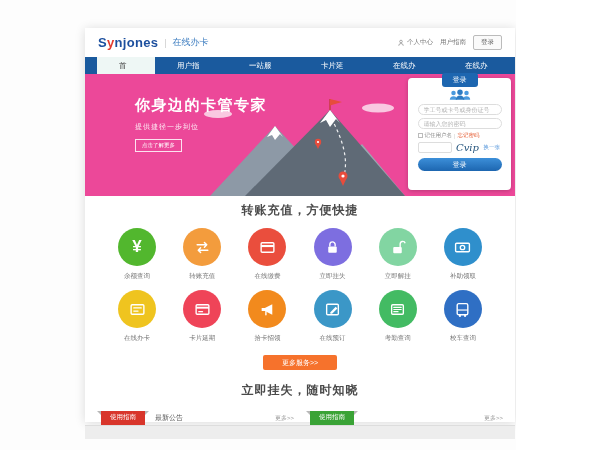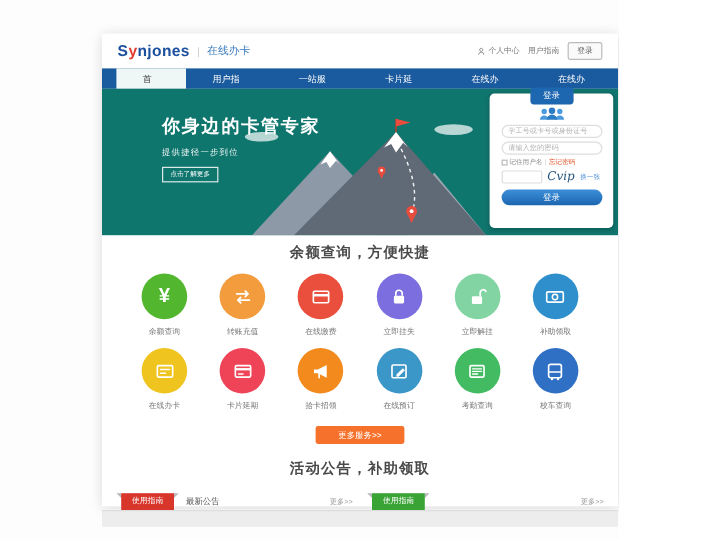--- a/index.html
+++ b/index.html
@@ -18,21 +18,21 @@
   .hdr-link{cursor:pointer;display:flex;align-items:center;gap:2px;}
   .btn-outline{border:1px solid #bbb;border-radius:2px;background:#fafafa;color:#555;
                font-size:6.5px;padding:2px 7px;cursor:pointer;}
 
   
   .nav{height:17px;background:#1a5a9e;display:flex;padding-left:12px;}
   .nav-item{padding:0 22px;line-height:17px;font-size:7.5px;color:#fff;cursor:pointer;}
   .nav-item.active{background:#eef7f5;color:#3a3a3a;}
 
   
-  .hero{position:relative;height:122px;background:#0f766e;}
+  .hero{position:relative;height:122px;background:#ec4899;}
   .hero-text{position:absolute;left:50px;top:22px;z-index:2;}
   .hero-title{font-size:15px;font-weight:bold;color:#fff;letter-spacing:1.5px;}
   .hero-sub{font-size:7px;color:rgba(255,255,255,.92);margin-top:7px;letter-spacing:1px;}
   .hero-cta{display:inline-block;margin-top:7px;border:1px solid rgba(255,255,255,.85);
             color:#fff;font-size:5.5px;padding:2px 6px;cursor:pointer;background:transparent;}
   .mountains{position:absolute;left:105px;bottom:0;width:215px;height:100px;}
 
   
   .login-card{position:absolute;right:4px;top:4px;width:103px;height:112px;background:#fff;
               border-radius:4px;box-shadow:0 1px 4px rgba(0,0,0,.22);z-index:3;}
@@ -174,21 +174,21 @@
             <input class="captcha-input" type="text" style="">
             <span class="captcha-img">Cvip</span>
             <span class="change-link">换一张</span>
           </div>
           <button class="login-submit">登录</button>
         </div>
       </div>
     </div>
 
     <div class="services">
-      <div class="section-title">余额查询，方便快捷</div>
+      <div class="section-title">转账充值，方便快捷</div>
 
       <div class="svc-grid">
         <div class="svc">
           <div class="circle" style="background-color: rgb(82, 183, 46);">
               <span class="glyph">¥</span>
             </div>
           <div class="svc-label">余额查询</div>
         </div>
         <div class="svc">
           <div class="circle" style="background-color: rgb(243, 156, 61);">
@@ -294,21 +294,21 @@
               </svg>
             </div>
           <div class="svc-label">校车查询</div>
         </div>
       </div>
 
       <button class="more-btn">更多服务&gt;&gt;</button>
     </div>
 
     <div class="announce">
-      <div class="section-title">活动公告，补助领取</div>
+      <div class="section-title">立即挂失，随时知晓</div>
       <div class="panels">
         <div class="panel">
           <div class="panel-hdr">
             <span class="ribbon" style="background-color: rgb(216, 53, 43);">使用指南</span>
             <span class="panel-tab">最新公告</span>
             <span class="more-link">更多&gt;&gt;</span>
           </div>
         </div>
         <div class="panel">
           <div class="panel-hdr">

